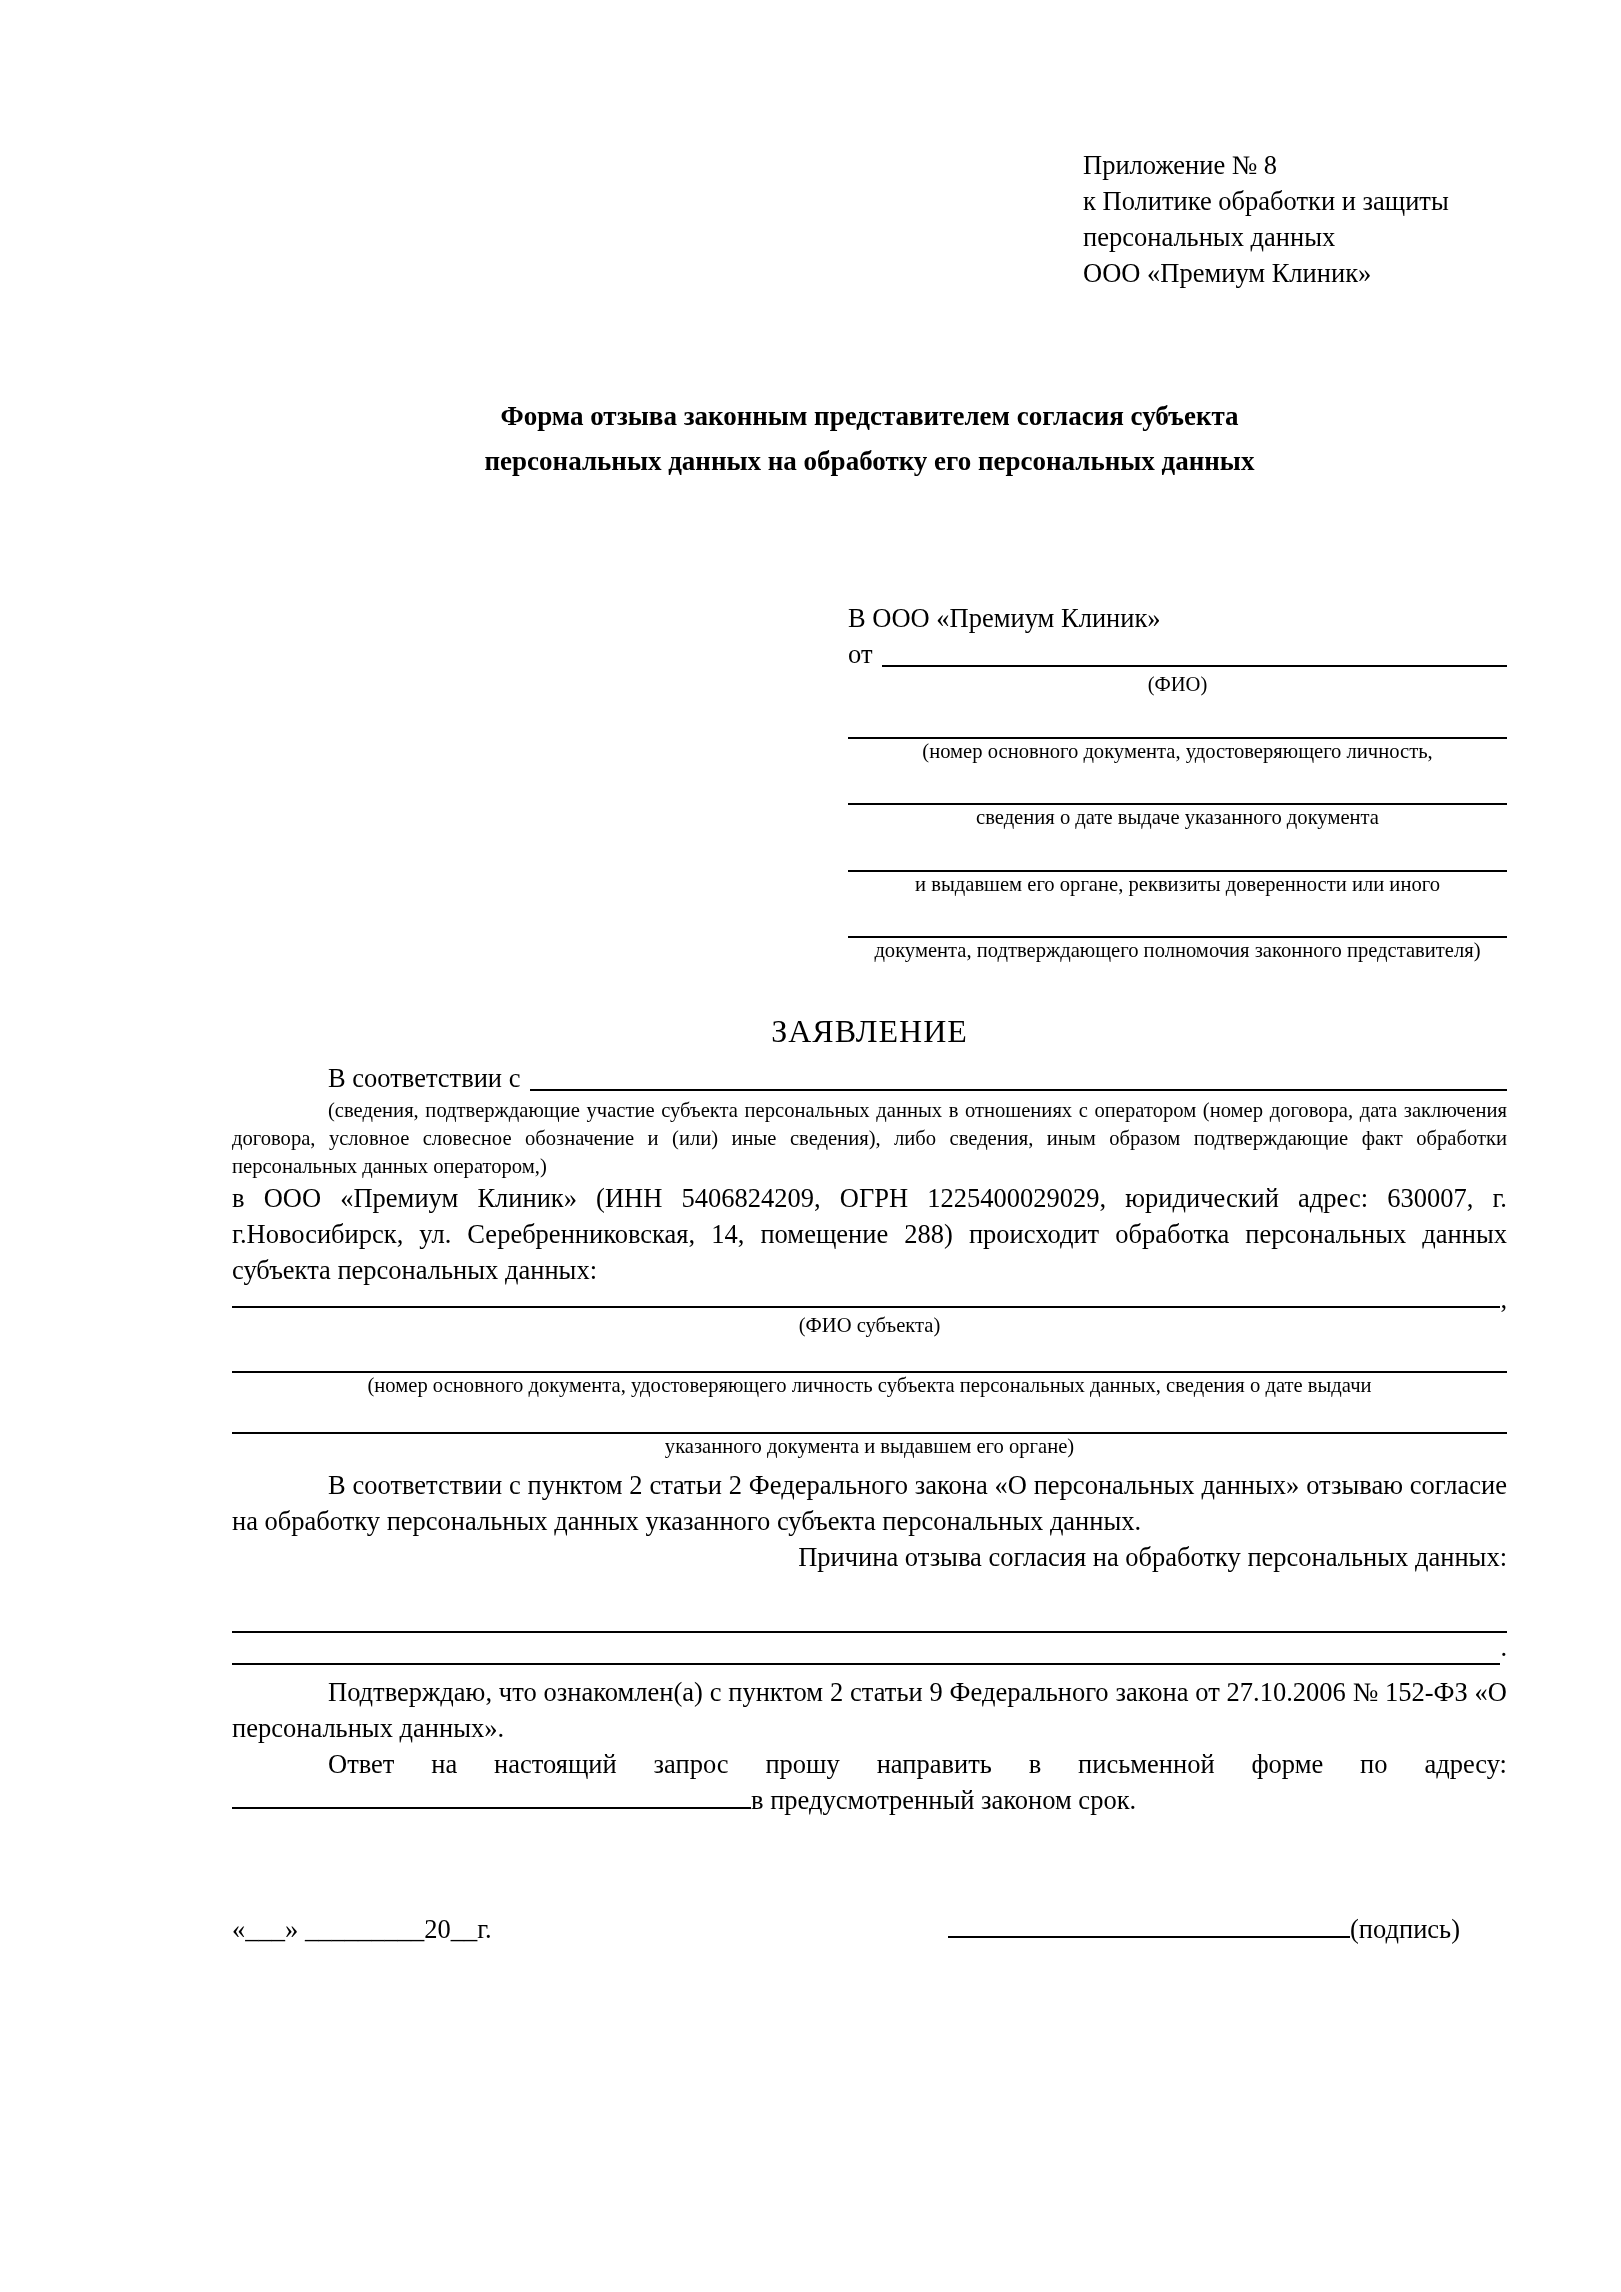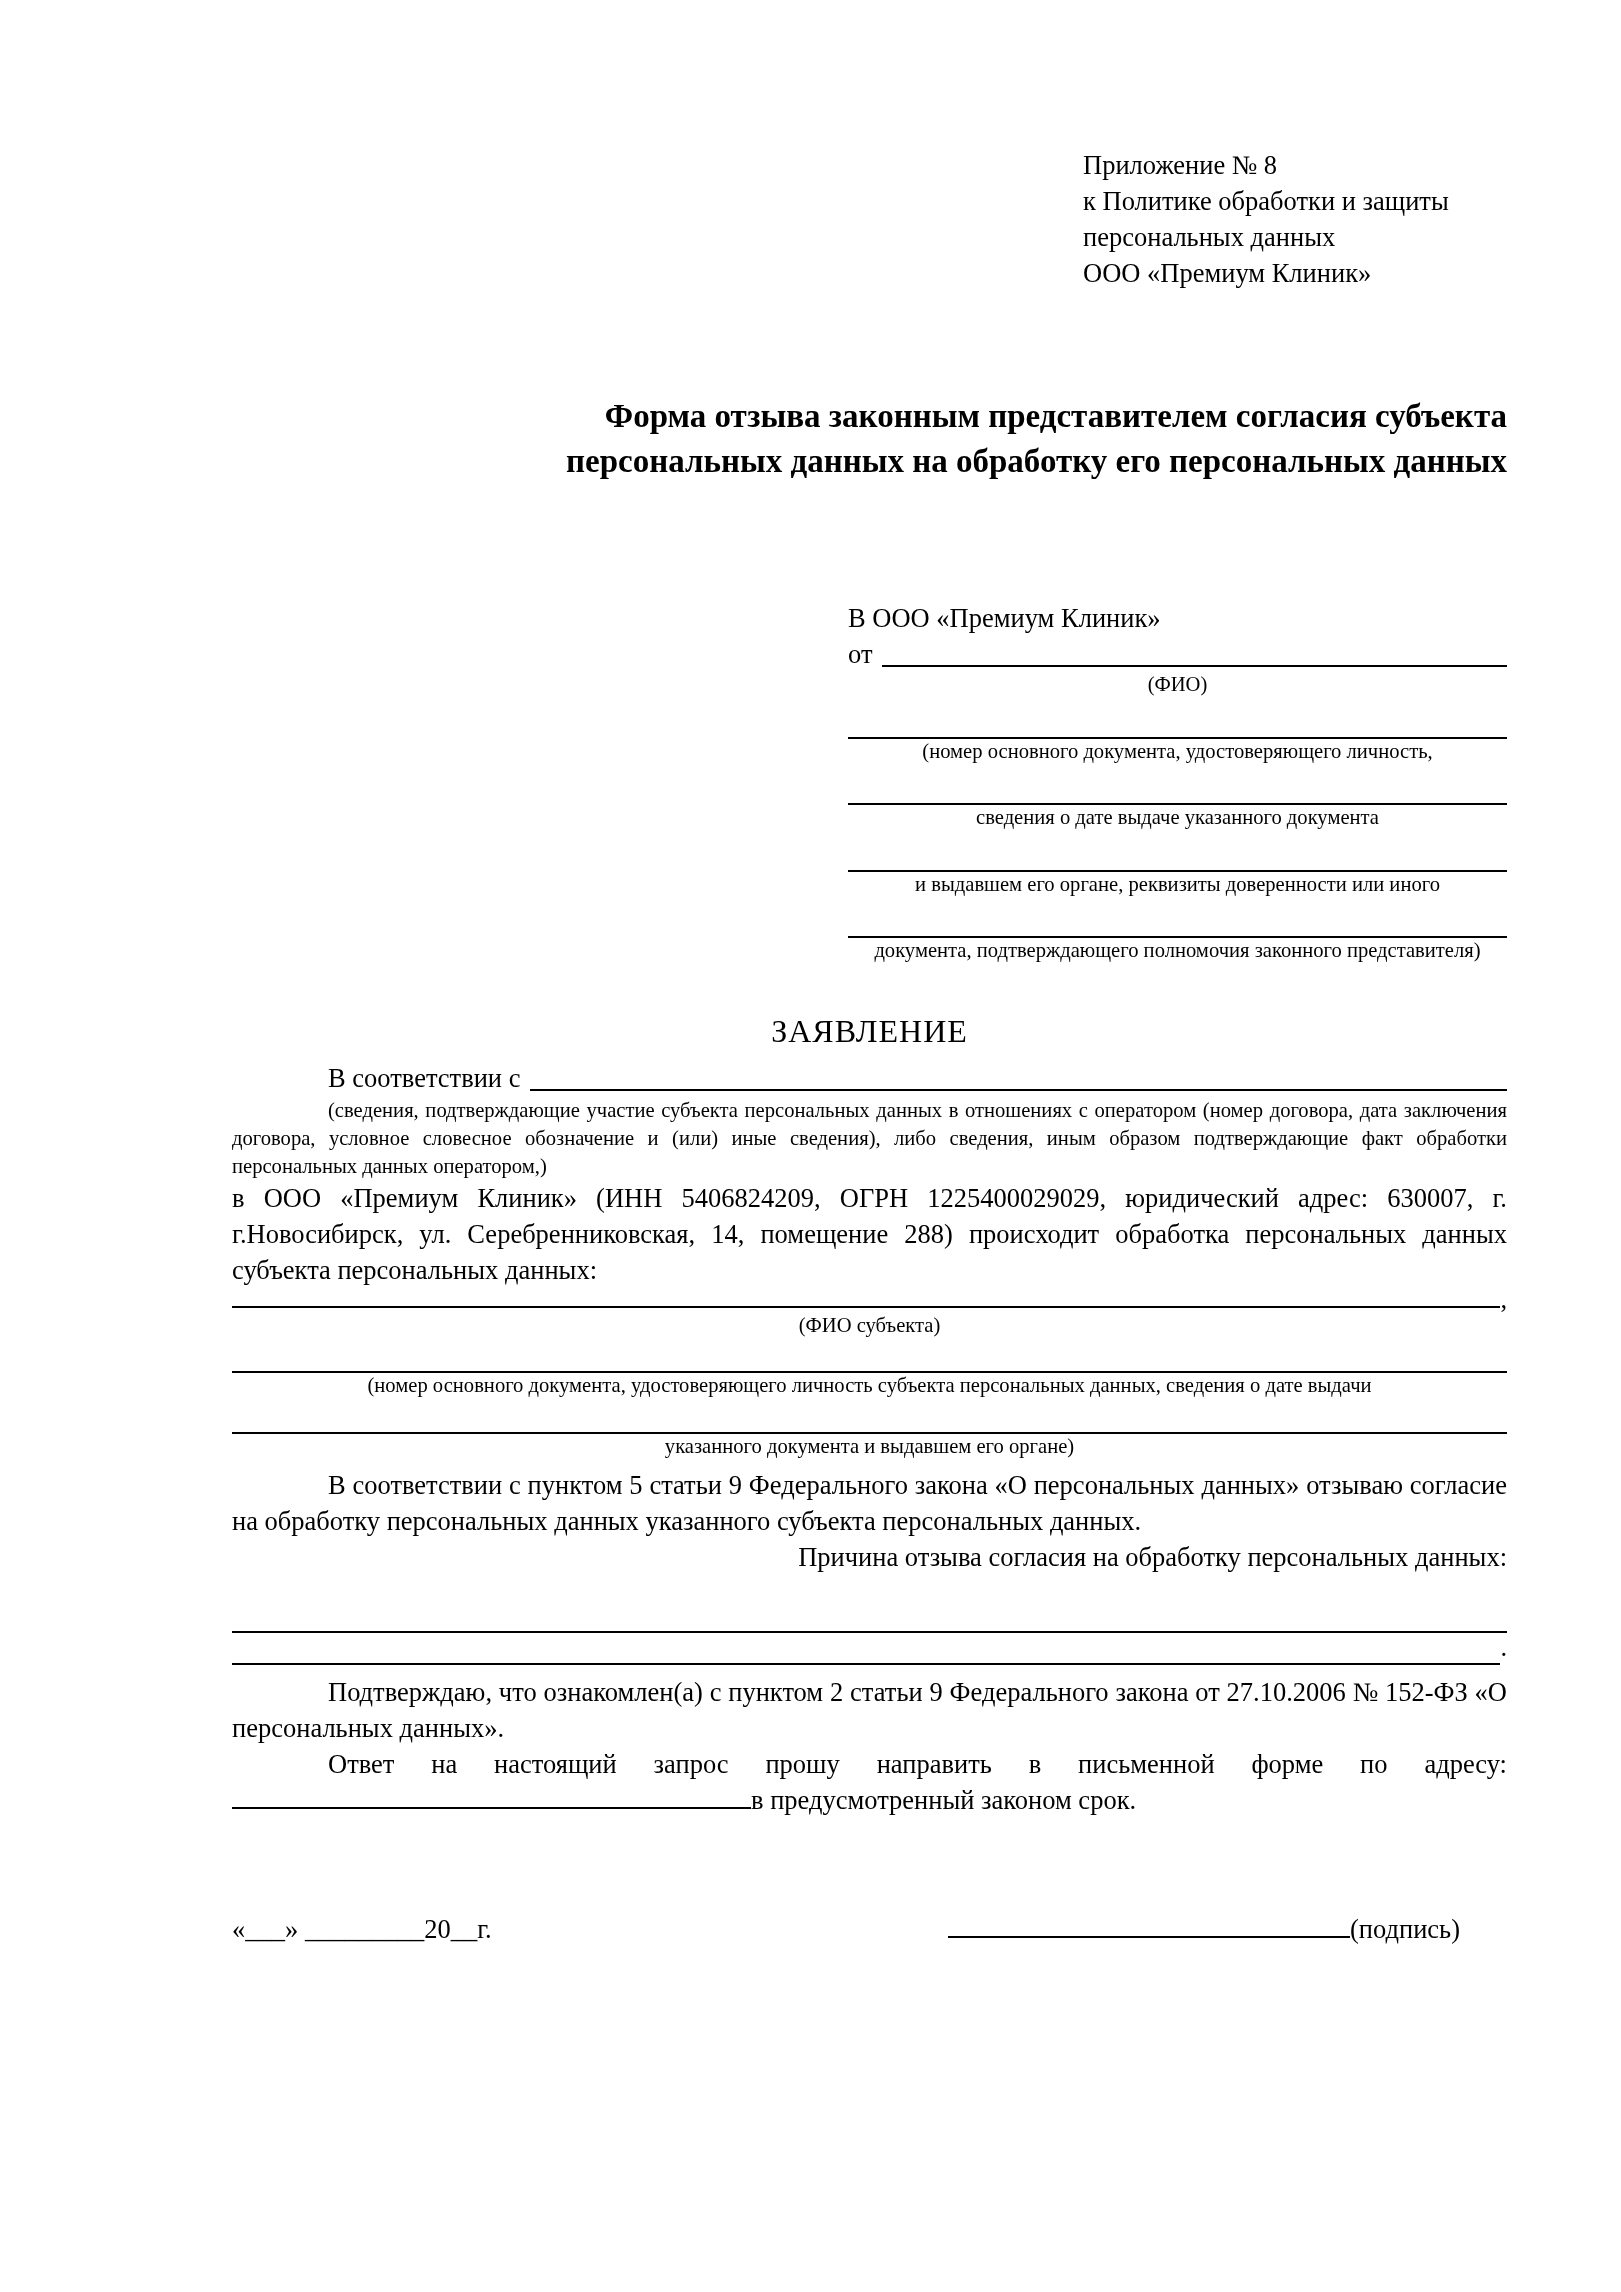--- a/index.html
+++ b/index.html
@@ -16,23 +16,23 @@
     padding:147px 114px 0 232px;
     font-size:26.5px; line-height:36px;
   }
   
   .appendix { margin-left:851px; }
   .appendix div { line-height:36px; }
 
   
   .doc-title {
     margin-top:103px;
-    text-align:right;
+    text-align:center;
     font-weight:bold;
-    font-size:33px; line-height:45px;
+    font-size:27px; line-height:45px;
   }
 
   
   .recipient { margin-left:616px; margin-top:116px; }
   .flexrow { display:flex; align-items:flex-end; }
   .fill { flex:1 1 auto; border-bottom:2px solid #000; margin-bottom:4.9px; }
   .fill.gap-left { margin-left:9.8px; }
   .note {
     font-size:20.6px; line-height:25.5px;
     text-align:center;
@@ -123,21 +123,21 @@
     <span class="tail">,</span>
   </div>
   <div class="note">(ФИО субъекта)</div>
 
   <div class="uline u36"></div>
   <div class="note">(номер основного документа, удостоверяющего личность субъекта персональных данных, сведения о дате выдачи</div>
 
   <div class="uline u36"></div>
   <div class="note">указанного документа и выдавшем его органе)</div>
 
-  <div class="para indent" style="margin-top:7.8px;">В соответствии с пунктом 5 статьи 9 Федерального закона «О персональных данных» отзываю согласие на обработку персональных данных указанного субъекта персональных данных.</div>
+  <div class="para indent" style="margin-top:7.8px;">В соответствии с пунктом 2 статьи 2 Федерального закона «О персональных данных» отзываю согласие на обработку персональных данных указанного субъекта персональных данных.</div>
 
   <div class="flexrow" style="padding-left:96px;flex-direction:column;">
     <span>Причина отзыва согласия на обработку персональных данных:</span>
     <span class="fill gap-left"></span>
   </div>
 
   <div class="rule-row rule1">
     <span class="fill"></span>
   </div>
   <div class="rule-row rule2">

